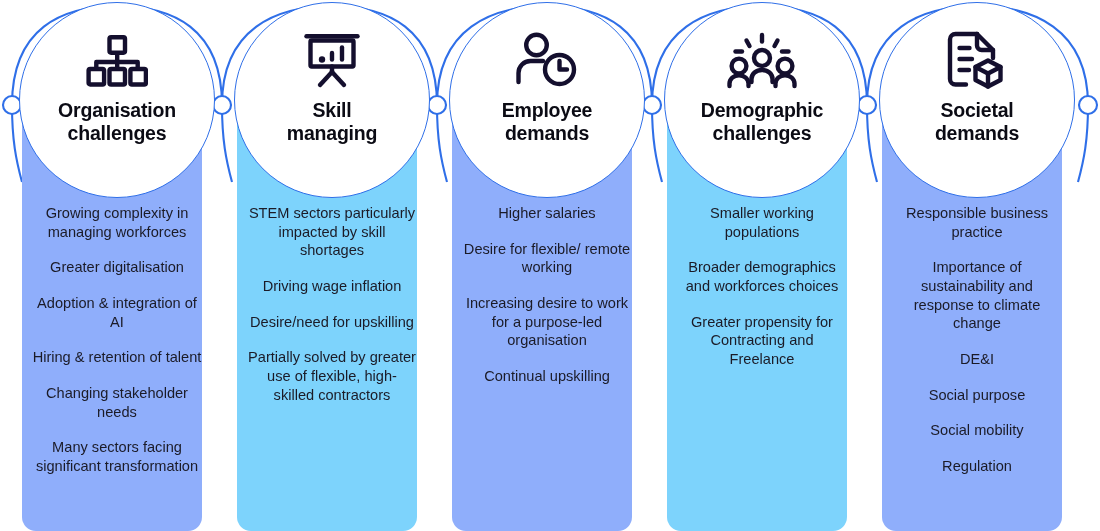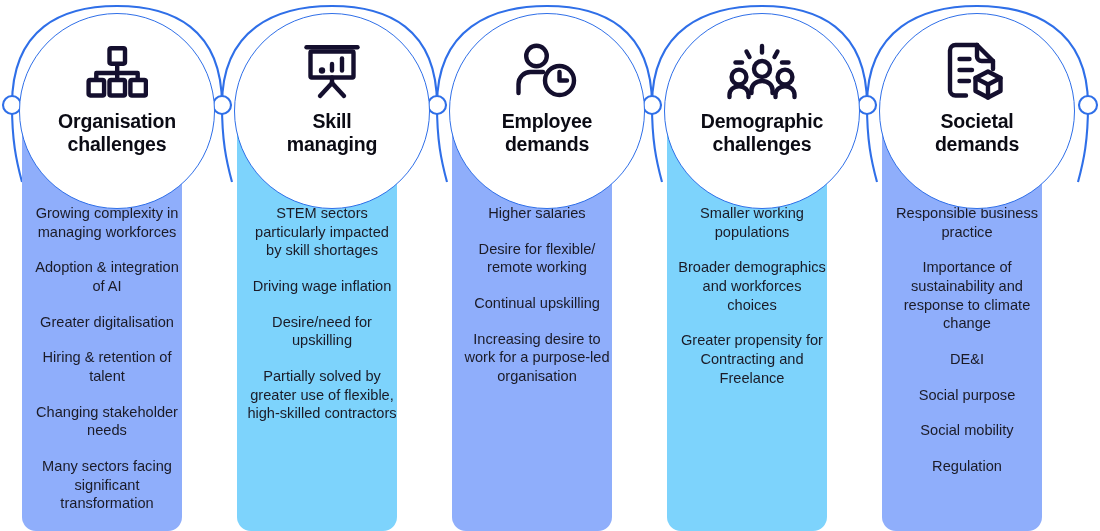--- a/index.html
+++ b/index.html
@@ -19,34 +19,34 @@
     position:absolute;
     width:190px;
     z-index:2;
   }
 
   
   .panel{
     position:absolute;
     left:0;
     top:112px;
-    width:160px;
+    width:180px;
     height:419px;
     border-radius:14px 14px 14px 14px;
     box-sizing:border-box;
     padding:92px 0 0 10px;
   }
   .panel.dark{background:#8FAEFB;}
   .panel.light{background:#7dd3fc;}
 
   
   .bubble{
     position:absolute;
     left:-3px;
-    top:13px;
+    top:2px;
     width:196px;
     height:196px;
     border-radius:50%;
     background:#ffffff;
     border:1.6px solid #2F6FE8;
     box-sizing:border-box;
     display:flex;
     flex-direction:column;
     align-items:center;
     justify-content:flex-start;
@@ -108,22 +108,22 @@
       <circle cx="652" cy="105" r="9"></circle>
       <circle cx="867" cy="105" r="9"></circle>
       <circle cx="1088" cy="105" r="9"></circle>
     </g>
   </svg>
 
   <div class="col" style="left:22px;">
     <div class="panel dark">
       <div class="items">
         <p class="item">Growing complexity in managing workforces</p>
+        <p class="item">Greater digitalisation</p>
         <p class="item">Adoption &amp; integration of AI</p>
-        <p class="item">Greater digitalisation</p>
         <p class="item">Hiring &amp; retention of talent</p>
         <p class="item">Changing stakeholder needs</p>
         <p class="item">Many sectors facing significant transformation</p>
       </div>
     </div>
     <div class="bubble">
       <div class="icon-wrap">
         <svg width="62" height="52" viewBox="0 0 62 52">
           <g fill="none" stroke="#140F2E" stroke-width="4.4" stroke-linejoin="round">
             <rect x="23.5" y="2.2" width="15.5" height="15.5" rx="1.6"></rect>
@@ -167,22 +167,22 @@
       <div class="heading">Skill
 managing</div>
     </div>
   </div>
 
   <div class="col" style="left:452px;">
     <div class="panel dark">
       <div class="items">
         <p class="item">Higher salaries</p>
         <p class="item">Desire for flexible/ remote working</p>
+        <p class="item">Increasing desire to work for a purpose-led organisation</p>
         <p class="item">Continual upskilling</p>
-        <p class="item">Increasing desire to work for a purpose-led organisation</p>
       </div>
     </div>
     <div class="bubble">
       <div class="icon-wrap">
         <svg width="64" height="58" viewBox="0 0 64 58">
           <g fill="none" stroke="#140F2E" stroke-width="4.4" stroke-linecap="round" stroke-linejoin="round">
             <circle cx="21.5" cy="13" r="10.3"></circle>
             <path d="M3.5 50 V 41 C 3.5 34.4, 8.9 29, 15.5 29 H 28"></path>
             <circle cx="44.5" cy="37.5" r="14.5"></circle>
             <path d="M44.5 29 V 37.5 H 52"></path>

